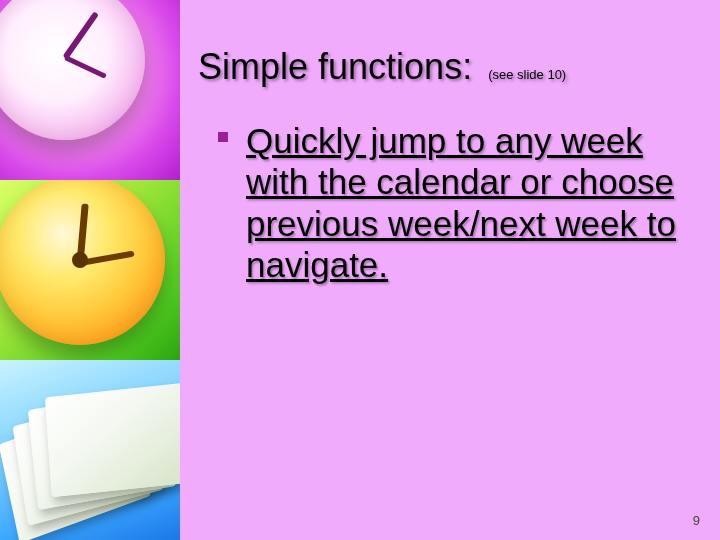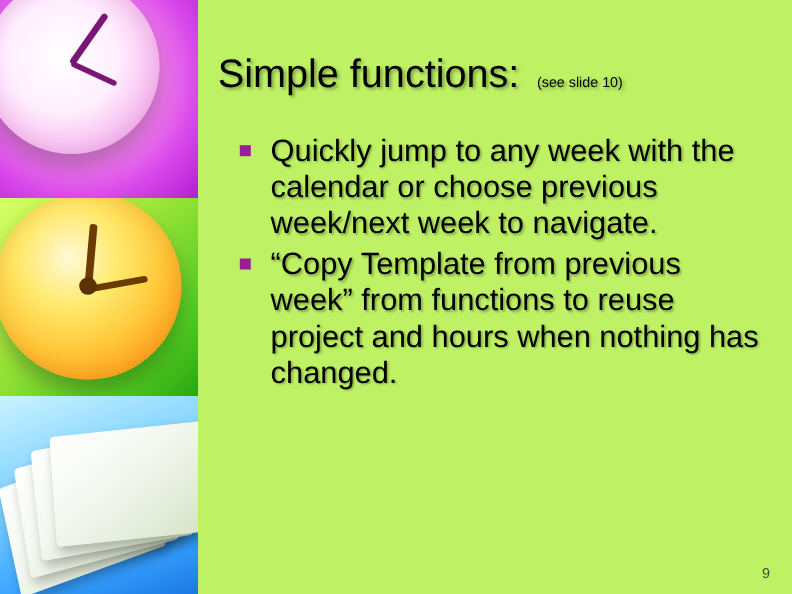--- a/index.html
+++ b/index.html
@@ -8,21 +8,21 @@
     width: 720px;
     height: 540px;
     background: #fff;
     font-family: Arial, Helvetica, sans-serif;
     overflow: hidden;
   }
   .slide {
     position: relative;
     width: 720px;
     height: 540px;
-    background: #bef264;
+    background: #f0abfc;
   }
   .sidebar {
     position: absolute;
     left: 0;
     top: 0;
     width: 180px;
     height: 540px;
     display: flex;
     flex-direction: column;
   }
@@ -101,26 +101,27 @@
     vertical-align: baseline;
     margin-left: 6px;
   }
   ul.bullets {
     list-style: none;
     padding: 0;
     margin: 18px 0 0 20px;
   }
   ul.bullets li {
     position: relative;
-    font-size: 28px;
+    font-size: 35px;
     line-height: 1.18;
     color: #000;
     margin-bottom: 4px;
     padding-left: 28px;
     text-shadow: 1.5px 1.5px 2px rgba(0,0,0,0.3);
+    text-decoration: underline;
   }
   ul.bullets li::before {
     content: "";
     position: absolute;
     left: 0;
     top: 12px;
     width: 10px;
     height: 10px;
     background: #9a1e97;
   }
@@ -158,18 +159,17 @@
   </div>
 
   <div class="content">
     <div class="title">
       <span>Simple functions:</span>
       <span class="subtitle">(see slide 10)</span>
     </div>
 
     <ul class="bullets">
       <li>Quickly jump to any week with the calendar or choose previous week/next week to navigate.</li>
-      <li>“Copy Template from previous week” from functions to reuse project and hours when nothing has changed.</li>
     </ul>
   </div>
 
   <div class="page-num">9</div>
 </div>
 
 </body></html>

